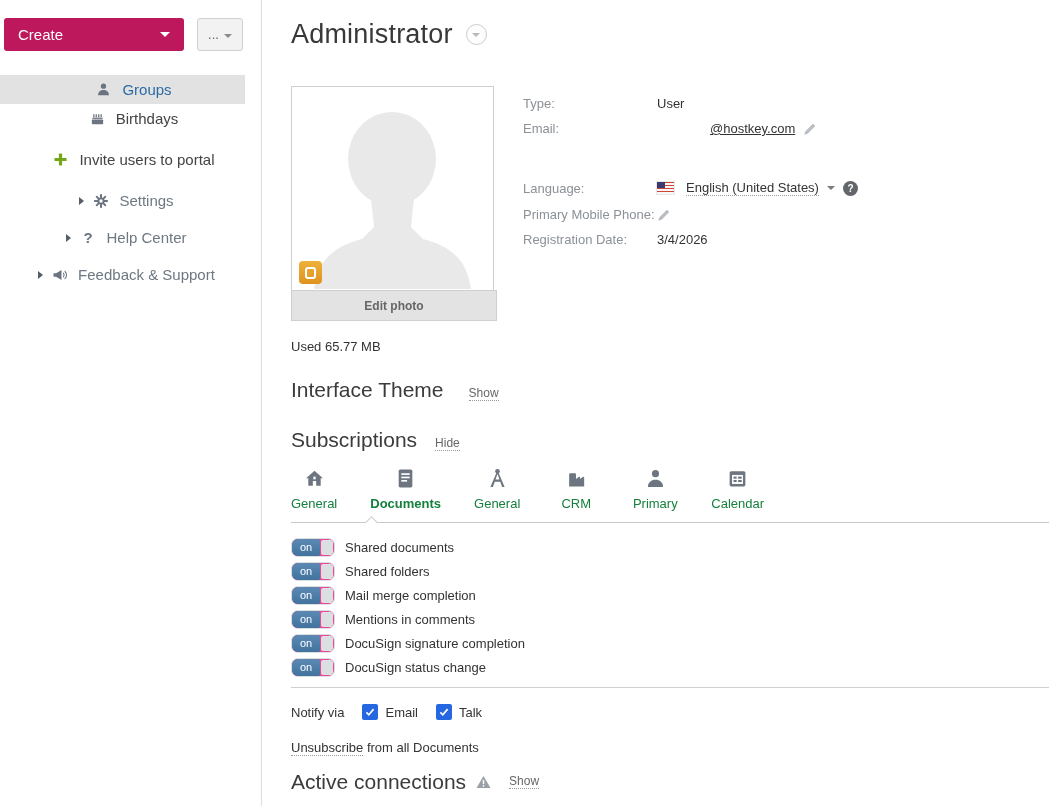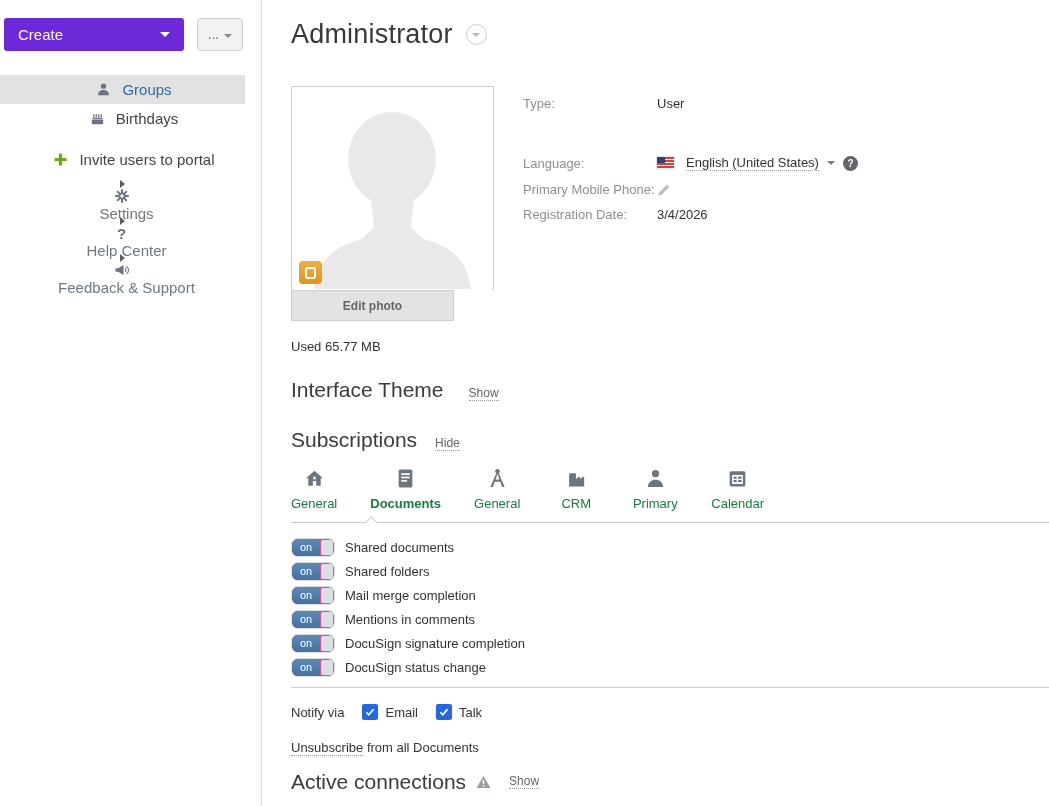--- a/index.html
+++ b/index.html
@@ -3,37 +3,37 @@
 <meta charset="utf-8">
 <style>
   * { margin:0; padding:0; box-sizing:border-box; }
   html,body { width:1049px; height:806px; background:#fff; overflow:hidden;
     font-family:"Liberation Sans","DejaVu Sans",sans-serif; color:#333; }
   .page { display:flex; width:1049px; height:806px; }
 
   
   .sidebar { width:262px; flex:0 0 262px; border-right:1px solid #dedede; padding-top:18px; }
   .side-buttons { display:flex; padding-left:4px; gap:13px; }
-  .btn-create { width:180px; height:33px; background:#6d28d9; border:none; border-radius:3px;
+  .btn-create { width:180px; height:33px; background:#be185d; border:none; border-radius:3px;
     color:#fff; font-size:15px; text-align:left; padding:0 14px; position:relative; cursor:pointer;
     display:flex; align-items:center; font-family:inherit; }
   .btn-create .caret-down { position:absolute; right:14px; border-left:5px solid transparent;
     border-right:5px solid transparent; border-top:5px solid #fff; width:0; height:0; }
   .btn-more { width:46px; height:33px; background:#f2f2f2; border:1px solid #d0d0d0; border-radius:3px;
     color:#666; font-size:13px; display:flex; align-items:center; justify-content:center; gap:5px; cursor:pointer;
     font-family:inherit; }
   .btn-more .caret-down { border-left:4px solid transparent; border-right:4px solid transparent;
     border-top:4px solid #8a8a8a; width:0; height:0; margin-top:2px; }
   .side-menu { margin-top:24px; }
   .menu-item { height:29px; display:flex; align-items:center; width:245px; font-size:15px;
     color:#444; cursor:pointer; padding-left:22px; position:relative;justify-content:center; }
   .menu-item.active { background:#e2e2e2; color:#2d6ba3; }
   .menu-item .mi-icon { width:17px; height:17px; margin-right:10px; display:flex; align-items:center;
     justify-content:center; color:#6b7480; flex:0 0 17px; }
-  .menu-item.expandable { padding-left:8px; color:#6e7882;flex-direction:column; }
+  .menu-item.expandable { padding-left:8px; color:#6e7882; }
   .menu-item.expandable .mi-caret { width:0; height:0; border-top:4px solid transparent;
     border-bottom:4px solid transparent; border-left:5px solid #555e66; margin-right:8px; }
   .menu-gap { height:12px; }
   .menu-gap-sm { height:8px; }
   .q-glyph { font-size:15px; font-weight:700; color:#6b7480; }
 
   
   .main { flex:1; padding:0 0 0 29px; }
   .title-row { margin-top:19px; display:flex; align-items:center; }
   .page-title { font-size:27px; font-weight:400; color:#38383a; letter-spacing:.2px; }
@@ -43,21 +43,21 @@
     border-top:4px solid #b9b9b9; margin-top:1px; }
 
   .profile-row { margin-top:36px; display:flex; }
   .photo-card { width:203px; flex:0 0 203px; }
   .photo-box { width:203px; height:204px; border:1px solid #cfcfcf; border-bottom:none; position:relative;
     background:#fff; overflow:hidden; }
   .photo-box svg { display:block; }
   .photo-badge { position:absolute; left:7px; bottom:6px; width:23px; height:23px; border-radius:4px;
     background:linear-gradient(#edb13c,#df941f); display:flex; align-items:center; justify-content:center; cursor:pointer; }
   .photo-badge .o { width:11px; height:12px; border:2px solid #fff; border-radius:3px; }
-  .edit-photo { width:163px; height:31px; background:#e3e3e3; border:1px solid #cfcfcf; color:#666;
+  .edit-photo { width:206px; height:31px; background:#e3e3e3; border:1px solid #cfcfcf; color:#666;
     font-size:12px; font-weight:700; cursor:pointer; font-family:inherit; }
 
   .info-col { margin-left:29px; padding-top:5px; font-size:13px; }
   .info-row { height:25px; display:flex; align-items:center; }
   .info-row.lang { height:28px; }
   .info-gap { height:33px; }
   .info-label { width:134px; color:#8b9197; flex:0 0 134px; }
   .info-value { color:#333; display:flex; align-items:center; }
   .email-link { margin-left:53px; color:#333; text-decoration:underline; cursor:pointer; }
   .pencil { margin-left:8px; cursor:pointer; display:inline-flex; }
@@ -225,20 +225,31 @@
             </span>
         </div>
         <button class="edit-photo">Edit photo</button>
       </div>
 
       <div class="info-col">
         <div class="info-row">
           <span class="info-label">Type:</span>
           <span class="info-value">User</span>
         </div>
+        <div class="info-row">
+          <span class="info-label">Email:</span>
+          <span class="info-value">
+            <a class="email-link">@hostkey.com</a>
+            <span class="pencil">
+              <svg width="14" height="14" viewBox="0 0 14 14" fill="#b9bec4">
+                  <path d="M1.2 12.8l1-3.4 7.2-7.2c.3-.3.8-.3 1.1 0l1.3 1.3c.3.3.3.8 0 1.1l-7.2 7.2z"></path>
+                </svg>
+            </span>
+          </span>
+        </div>
         <div class="info-gap"></div>
         <div class="info-row lang">
           <span class="info-label">Language:</span>
           <span class="info-value">
             <span class="flag-us"></span>
             <span class="lang-link">English (United States)</span>
             <span class="lang-caret"></span>
             <span class="help-circle">?</span>
           </span>
         </div>

